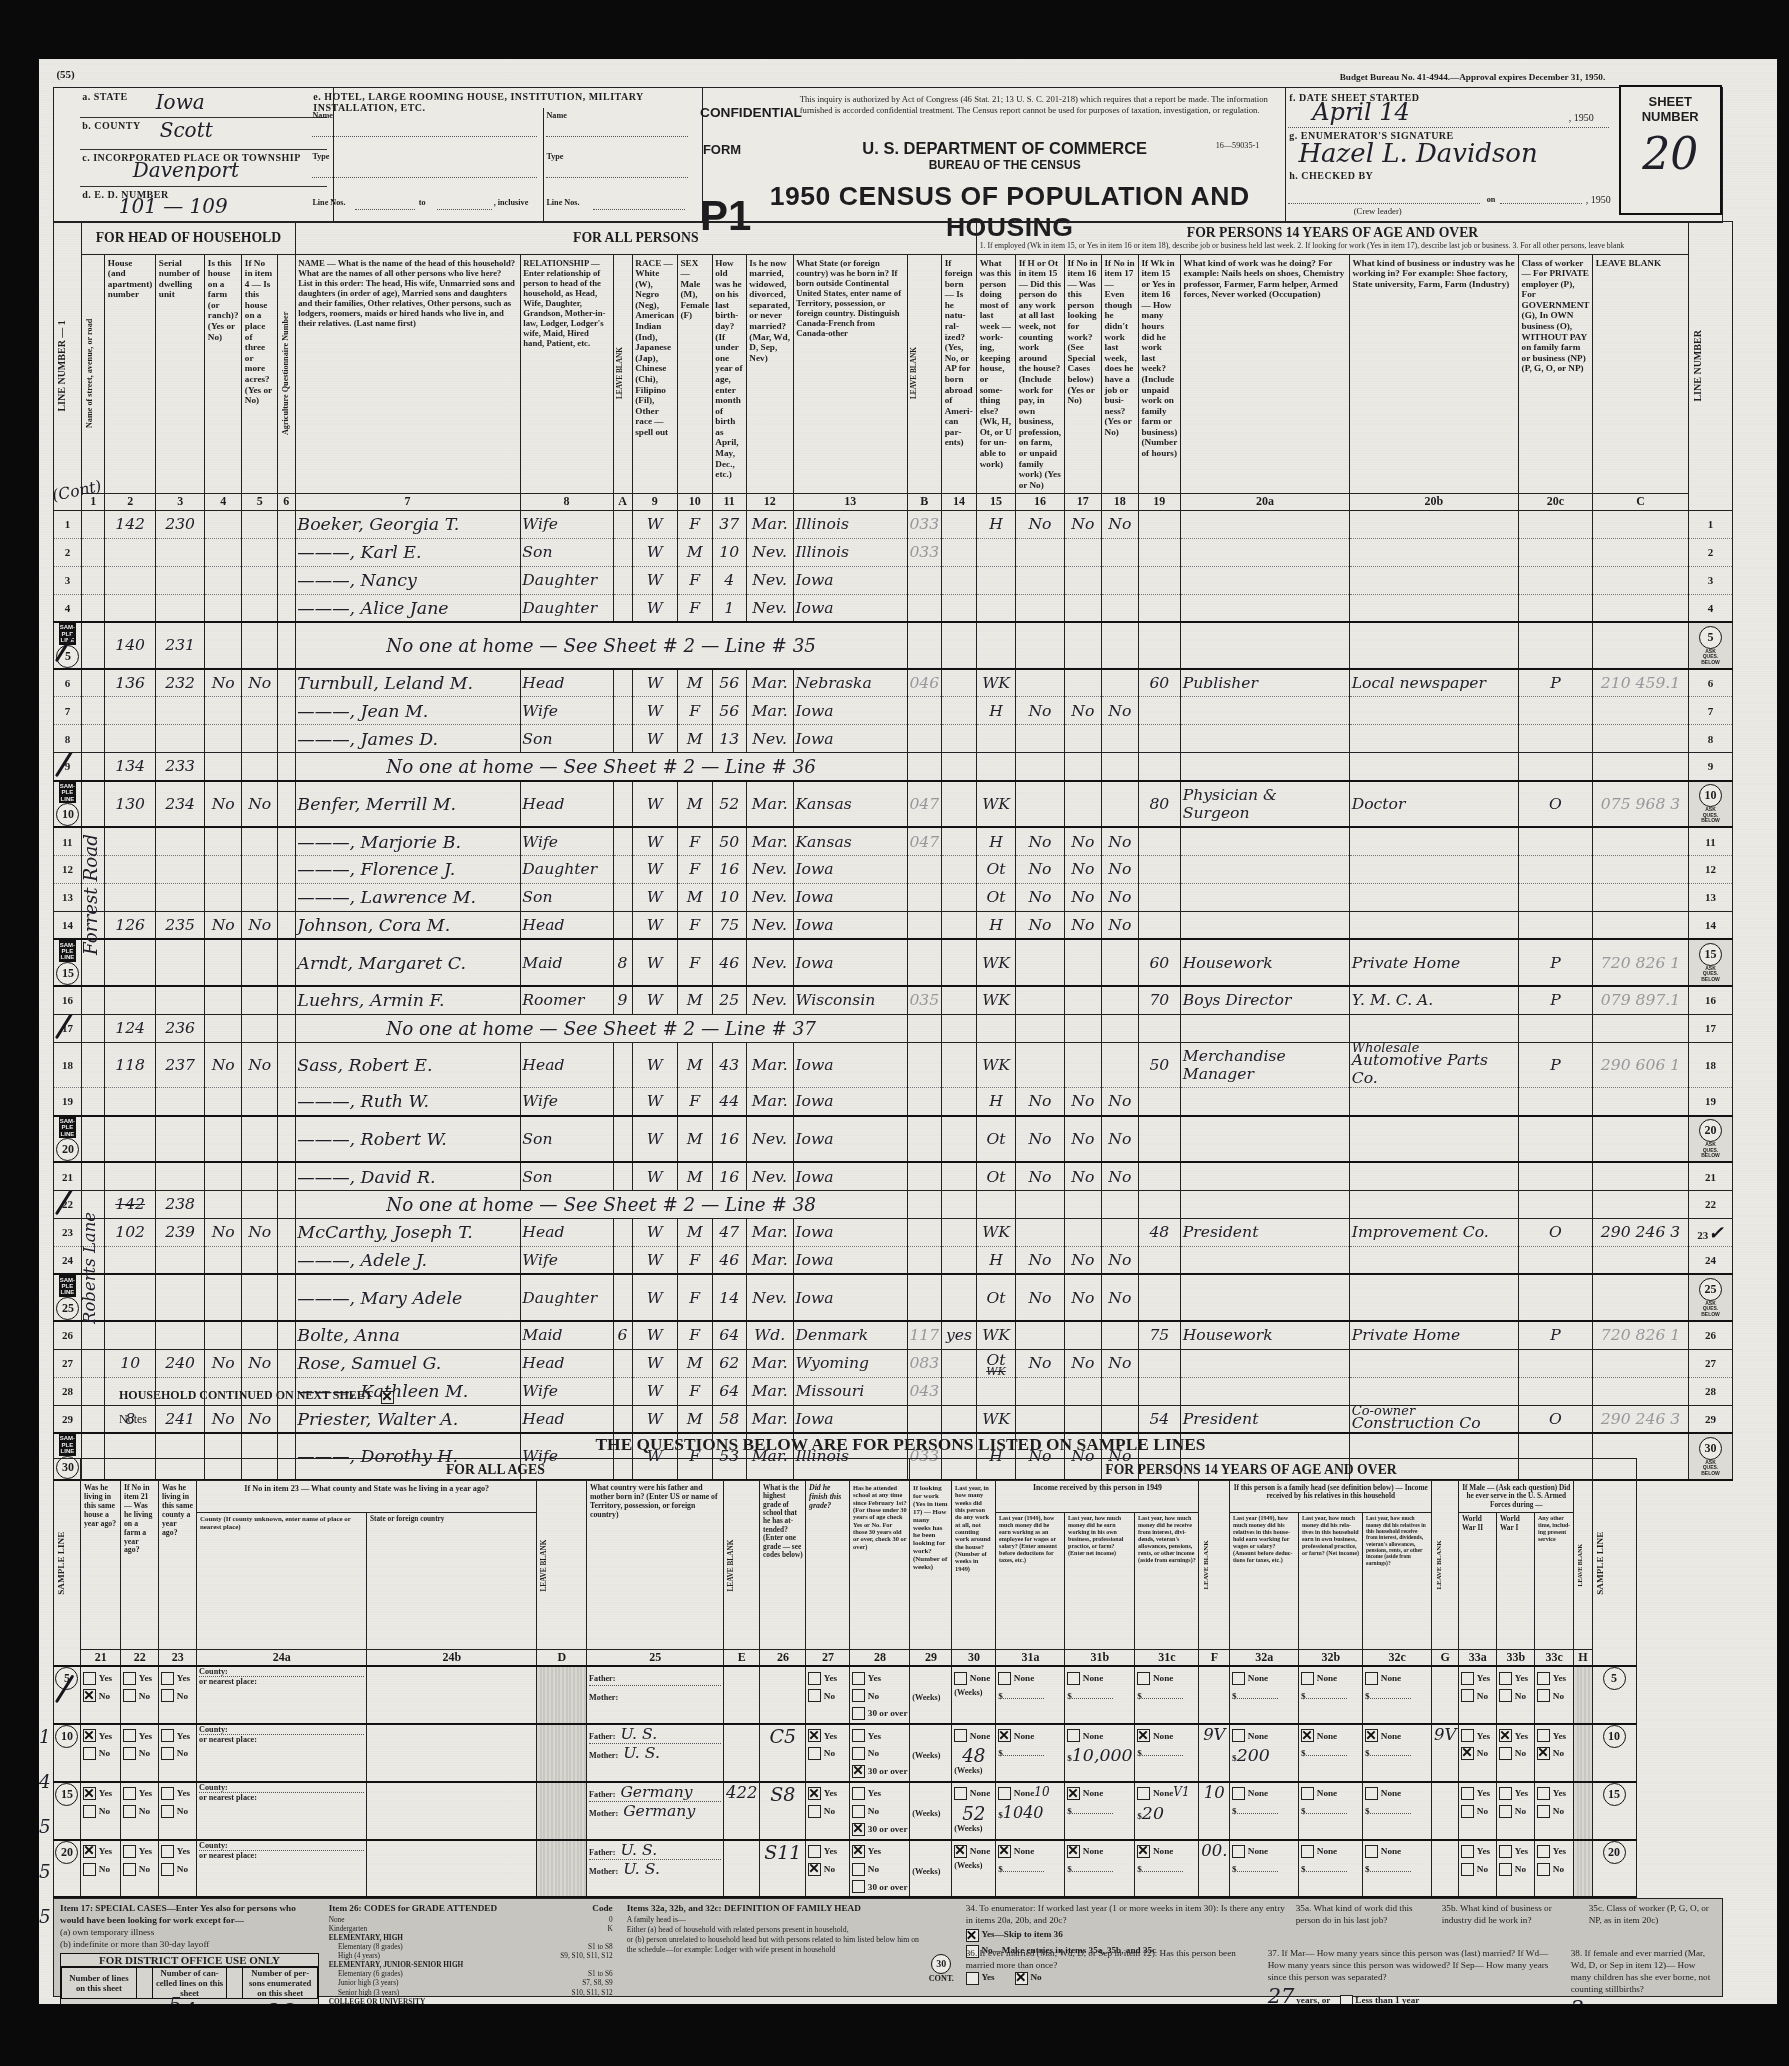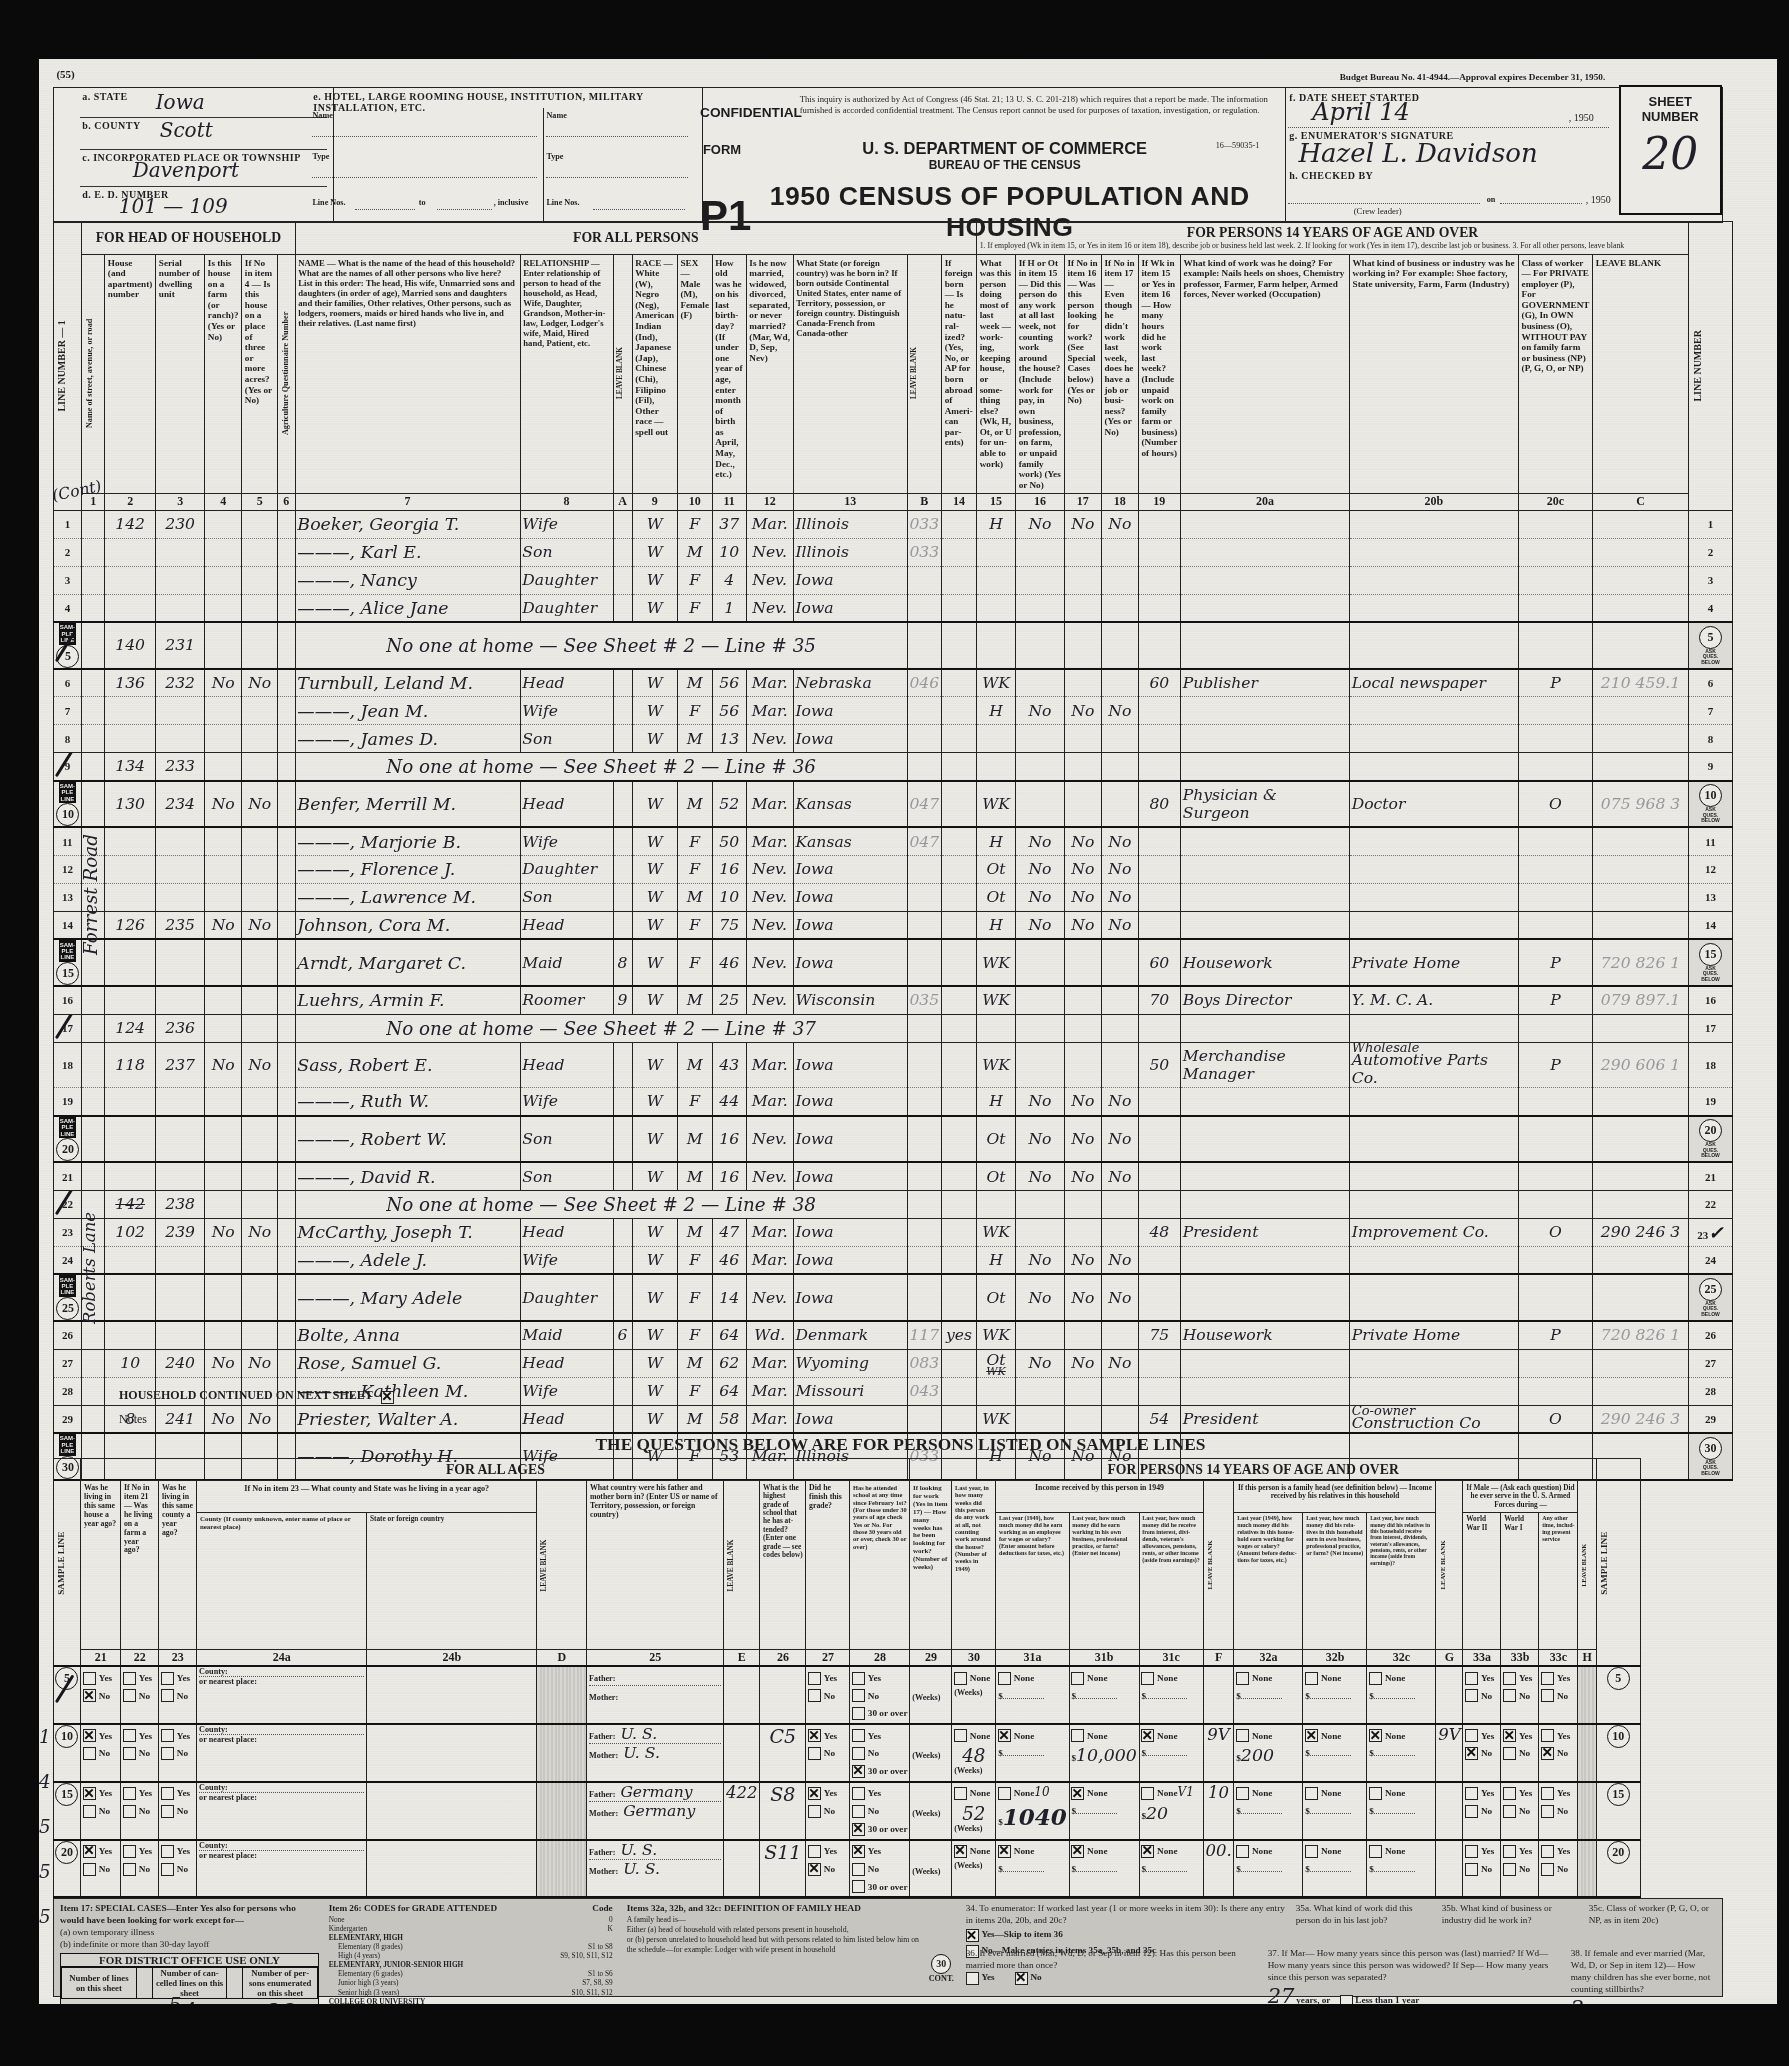--- a/index.html
+++ b/index.html
@@ -1135,21 +1135,21 @@
             <th rowspan="2" style="font-size: 7.8px;">Was he living in this same house a year ago?</th>
             <th rowspan="2" style="font-size: 7.8px;">If No in item 21 — Was he living on a farm a year ago?</th>
             <th rowspan="2" style="font-size: 7.8px;">Was he living in this same coun­ty a year ago?</th>
             <th colspan="2">
               <div style="text-align:center;font-size:8.2px;">If No in item 23 — What county and State was he living in a year ago?</div>
             </th>
             <th class="vert" rowspan="2" style="font-size: 7.3px;">LEAVE BLANK</th>
             <th rowspan="2" style="font-size: 7.8px;">What country were his father and mother born in?  (Enter US or name of Territory, possession, or foreign country)</th>
             <th class="vert" rowspan="2" style="font-size: 7.3px;">LEAVE BLANK</th>
             <th rowspan="2" style="font-size: 7.3px;">What is the highest grade of school that he has at­tended?  (Enter one grade — see codes below)</th>
-            <th rowspan="2" style="font-size: 7.8px;">Did he finish this grade?</th>
+            <th rowspan="2" style="font-size: 7.8px; font-style: italic;">Did he finish this grade?</th>
             <th rowspan="2" style="font-size: 6.4px;">Has he attended school at any time since February 1st?  (For those under 30 years of age check Yes or No.  For those 30 years old or over, check 30 or over)</th>
             <th rowspan="2" style="font-size: 6.9px;">If looking for work (Yes in item 17) — How many weeks has he been looking for work?  (Number of weeks)</th>
             <th rowspan="2" style="font-size: 6.4px;">Last year, in how many weeks did this person do any work at all, not count­ing work around the house?  (Number of weeks in 1949)</th>
             <th colspan="3">
               <div style="text-align:center;font-size:7.8px;">Income received by this person in 1949</div>
             </th>
             <th class="vert" rowspan="2" style="font-size: 6.9px;">LEAVE BLANK</th>
             <th colspan="3">
               <div style="text-align:center;font-size:7.3px;">If this person is a family head (see definition below) — Income received by his relatives in this household</div>
             </th>
@@ -1403,21 +1403,21 @@
               <div class="tiny"></div>
               <div class="tiny" style="margin-top: 26px;">(Weeks)</div>
             </td>
             <td>
               <div class="cbrow"><span><span class="cb"></span><span class="cbl">None</span></span></div>
               <div class="hw" style="font-size: 18.3px; text-align: center;">52</div>
               <div class="tiny">(Weeks)</div>
             </td>
             <td>
               <div class="cbrow"><span><span class="cb"></span><span class="cbl">None</span></span><span class="hw" style="font-size: 12px;">10</span></div>
-              <div><span class="dollar">$</span><span class="hw" style="font-size:23px;font-weight:bold;">1040</span></div>
+              <div><span class="dollar">$</span><span class="hw" style="font-size:16px;">1040</span></div>
             </td>
             <td>
               <div class="cbrow"><span><span class="cb on"></span><span class="cbl">None</span></span></div>
               <div><span class="dollar">$</span><span class="moneyline"></span></div>
             </td>
             <td>
               <div class="cbrow"><span><span class="cb"></span><span class="cbl">None</span></span><span class="hw" style="font-size: 12px;">V1</span></div>
               <div><span class="dollar">$</span><span class="hw" style="font-size:17.4px;">20</span></div>
             </td>
             <td class="hw cell-c" style="font-size: 16.5px;">10</td>

